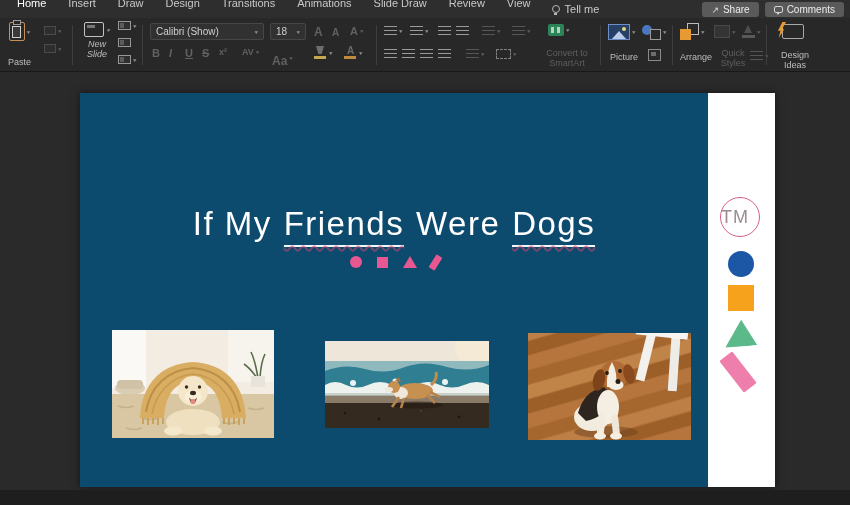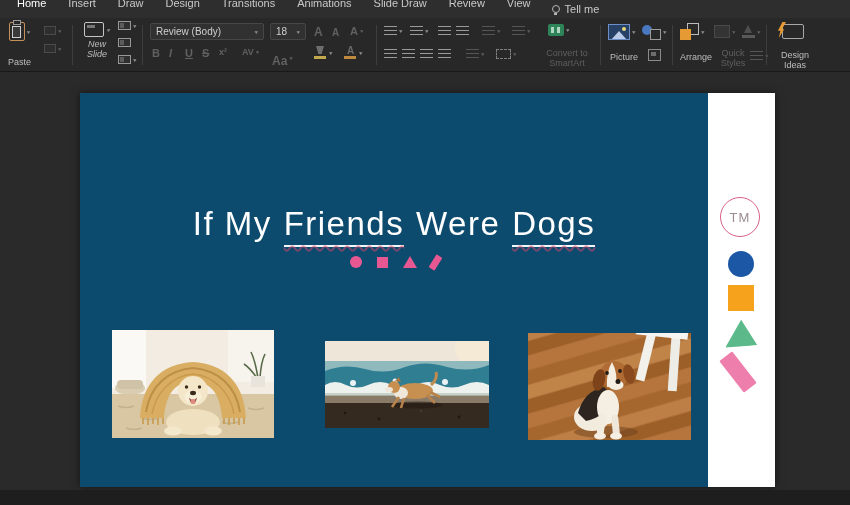--- a/index.html
+++ b/index.html
@@ -101,22 +101,22 @@
            border-bottom:12px solid #e75892; }
   .s-bar { width:7px; height:15px; background:#e75892; transform:rotate(32deg); border-radius:1px; }
 
   .subtitle { position:absolute; left:0; top:186px; width:628px; text-align:center;
               color:#ffffff; font-size:13px; font-weight:bold; letter-spacing:.2px; }
 
   .photo { position:absolute; display:block; }
 
   
   .logo { position:absolute; left:640px; top:104px; width:40px; height:40px; border:1.5px solid #d95f8c;
-          border-radius:50%; color:#9c8b92; font-size:13px; letter-spacing:1px;
-          display:flex; align-items:center; justify-content:center; }
+          border-radius:50%; color:#9c8b92; font-size:18px; letter-spacing:1px;
+          display:flex; align-items:center; }
   .p-blue { position:absolute; left:648px; top:158px; width:26px; height:26px; border-radius:50%; background:#1c57a6; }
   .p-orange { position:absolute; left:648px; top:192px; width:26px; height:26px; background:#f6a21d; }
   .p-green { position:absolute; left:644px; top:227px; width:32px; height:27px; background:#5cb98a;
              clip-path:polygon(58% 0,0 96%,100% 100%); transform:rotate(-6deg); }
   .p-pink { position:absolute; left:650px; top:259px; width:16px; height:40px; background:#ee7fad;
             transform:rotate(-38deg); border-radius:1px; }
 </style>
 </head>
 <body>
 
@@ -129,20 +129,30 @@
     <div class="mi">Design</div>
     <div class="mi">Transitions</div>
     <div class="mi">Animations</div>
     <div class="mi">Slide Draw</div>
     <div class="mi">Review</div>
     <div class="mi">View</div>
     <div class="tellme">
       <span class="ic-bulb"></span>
       <span>Tell me</span>
     </div>
+    <div class="topbtns">
+      <div class="tbtn">
+        <span class="ic-share"></span>
+        <span>Share</span>
+      </div>
+      <div class="tbtn">
+        <span class="ic-com"></span>
+        <span>Comments</span>
+      </div>
+    </div>
   </div>
 
   <div class="ribbon">
 
     <div class="rbtn" style="left:8px; top:4px; flex-direction:column; gap:16px;">
       <span style="display:flex; align-items:center;">
           <span class="ic-paste"></span>
           <span class="crt"></span>
         </span>
       <span class="rlabel">Paste</span>
@@ -171,21 +181,21 @@
     <div class="rbtn" style="left:118px; top:20px;">
       <span class="ic-lay"></span>
     </div>
     <div class="rbtn" style="left:118px; top:37px;">
       <span class="ic-lay"></span>
         <span class="crt"></span>
     </div>
     <div class="rdiv" style="left:142px;"></div>
 
     <div class="fontbox" style="left:150px; top:5px; width:114px;">
-      <span>Review (Body)</span>
+      <span>Calibri (Show)</span>
       <span class="crt"></span>
     </div>
     <div class="fontbox" style="left:270px; top:5px; width:36px;">
       <span>18</span>
       <span class="crt"></span>
     </div>
     <div class="rbtn" style="left:314px; top:7px;">
       <span class="glyph" style="font-size:12px;">A</span>
     </div>
     <div class="rbtn" style="left:332px; top:9px;">

